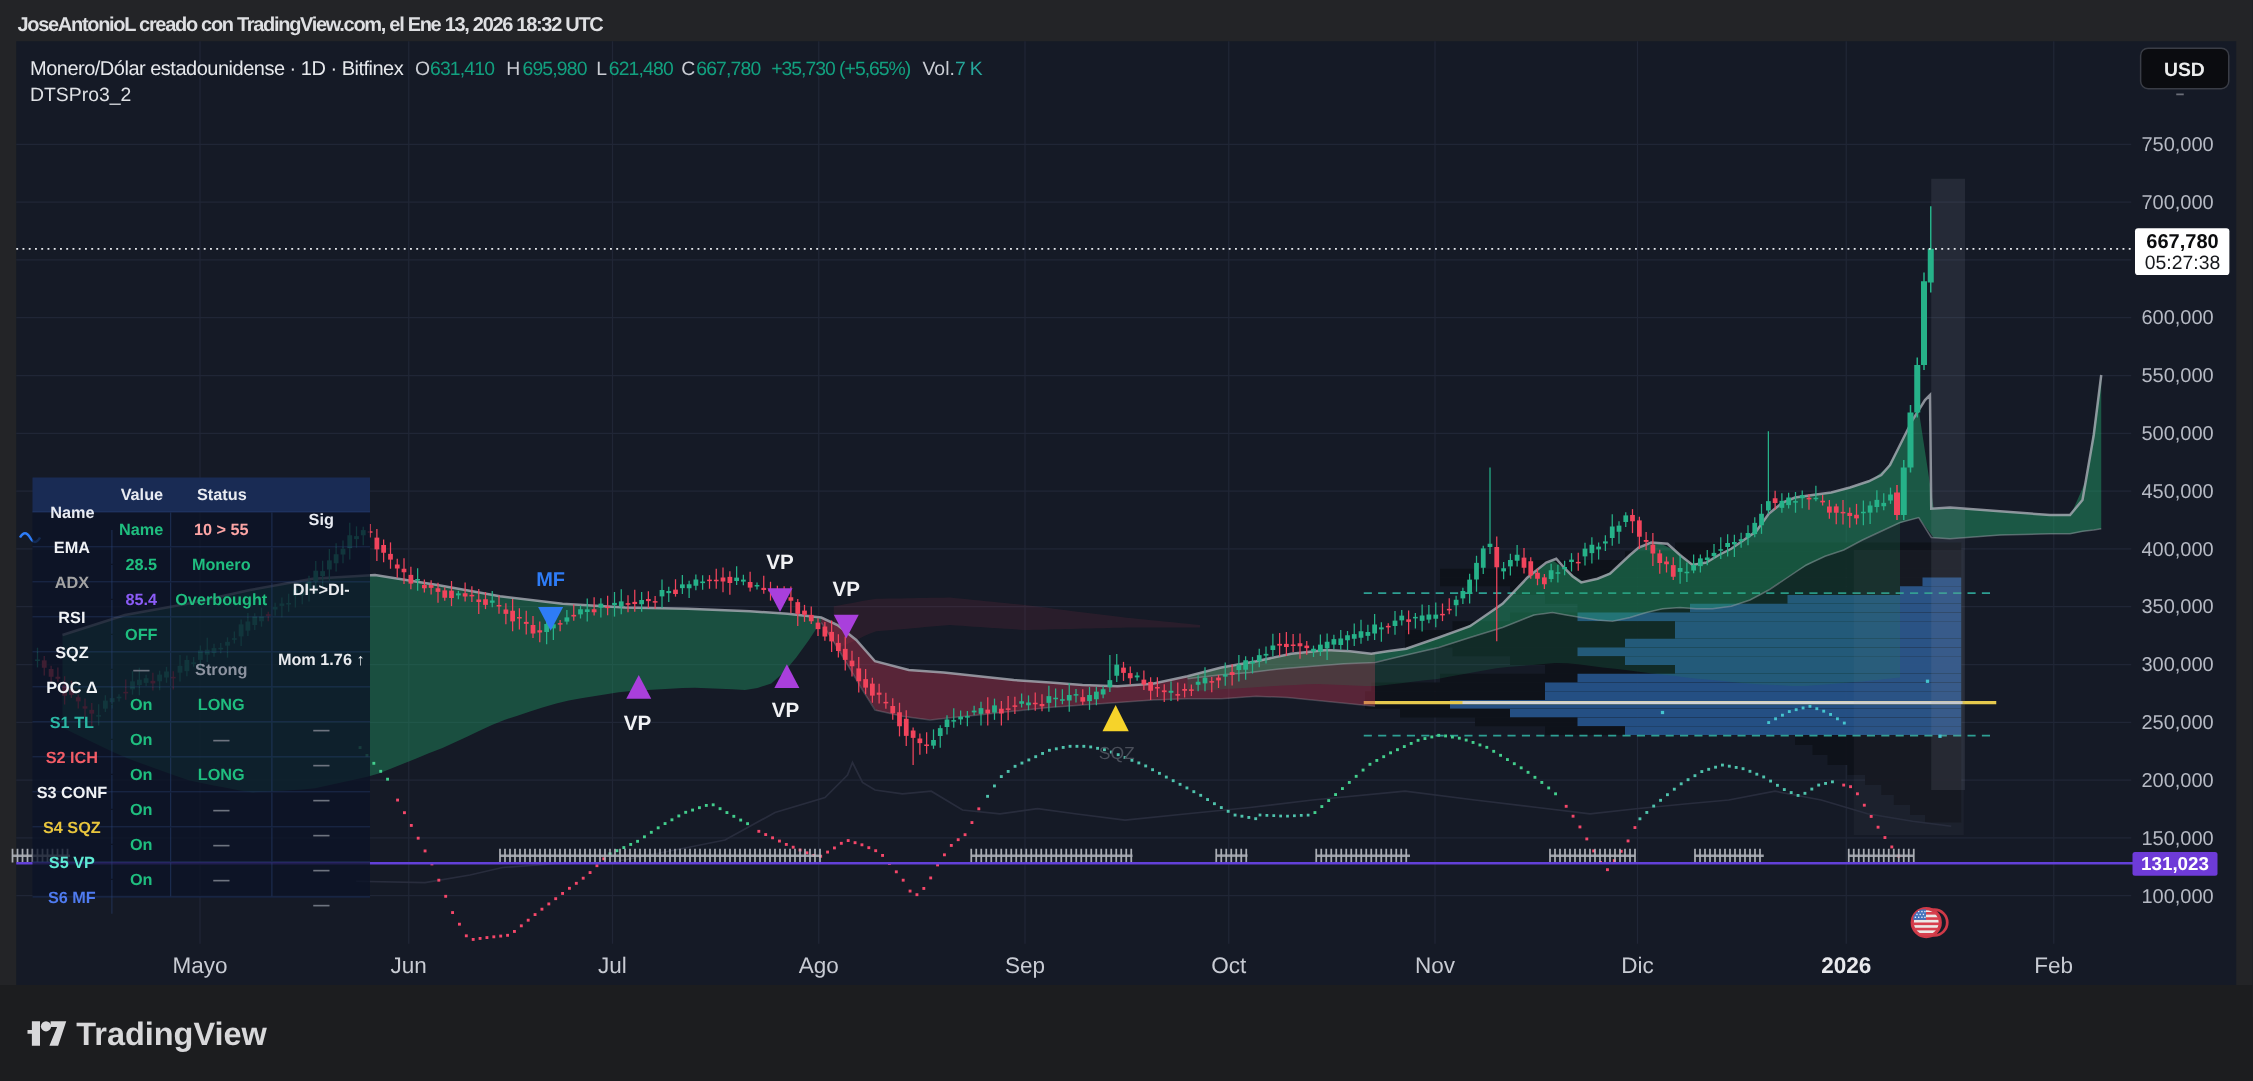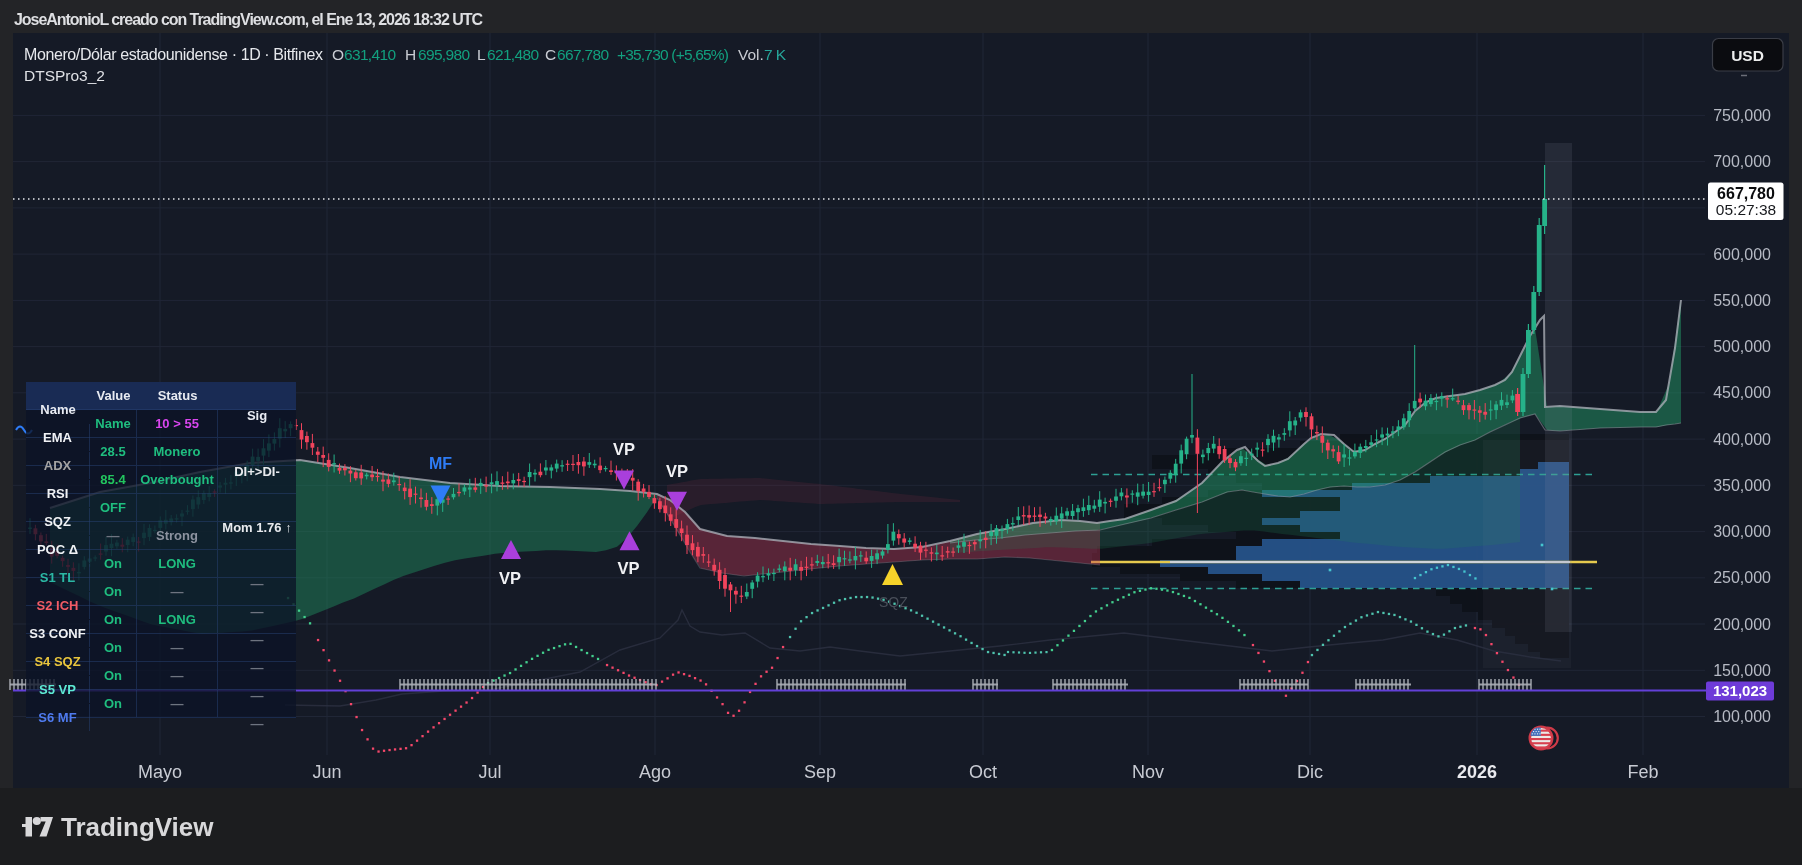--- a/index.html
+++ b/index.html
@@ -1244,21 +1244,21 @@
         </div>
       </div>
       <div class="tr" style="background:rgba(11,19,38,0.78)">
         <div class="tc c0 ">
           <span style="color:#f0f2f5">EMA</span>
         </div>
         <div class="tc c1 ">
           <span style="color:#1fbe7f">Name</span>
         </div>
         <div class="tc c2 ">
-          <span style="color:#d946ef">10 &gt; 55</span>
+          <span style="color:#fca5a5">10 &gt; 55</span>
         </div>
         <div class="tc c3 "></div>
       </div>
       <div class="tr" style="background:rgba(11,19,38,0.78)">
         <div class="tc c0 ">
           <span style="color:#a3a3a3">ADX</span>
         </div>
         <div class="tc c1 ">
           <span style="color:#1fbe7f">28.5</span>
         </div>
@@ -1267,21 +1267,21 @@
         </div>
         <div class="tc c3 ">
           <span style="color:#e8eaee">DI+&gt;DI-</span>
         </div>
       </div>
       <div class="tr" style="background:rgba(11,19,38,0.78)">
         <div class="tc c0 ">
           <span style="color:#f0f2f5">RSI</span>
         </div>
         <div class="tc c1 ">
-          <span style="color:#22c55e">85.4</span>
+          <span style="color:#8b5cf6">85.4</span>
         </div>
         <div class="tc c2 ">
           <span style="color:#1fbe7f">Overbought</span>
         </div>
         <div class="tc c3 "></div>
       </div>
       <div class="tr" style="background:rgba(11,19,38,0.78)">
         <div class="tc c0 ">
           <span style="color:#f0f2f5">SQZ</span>
         </div>

